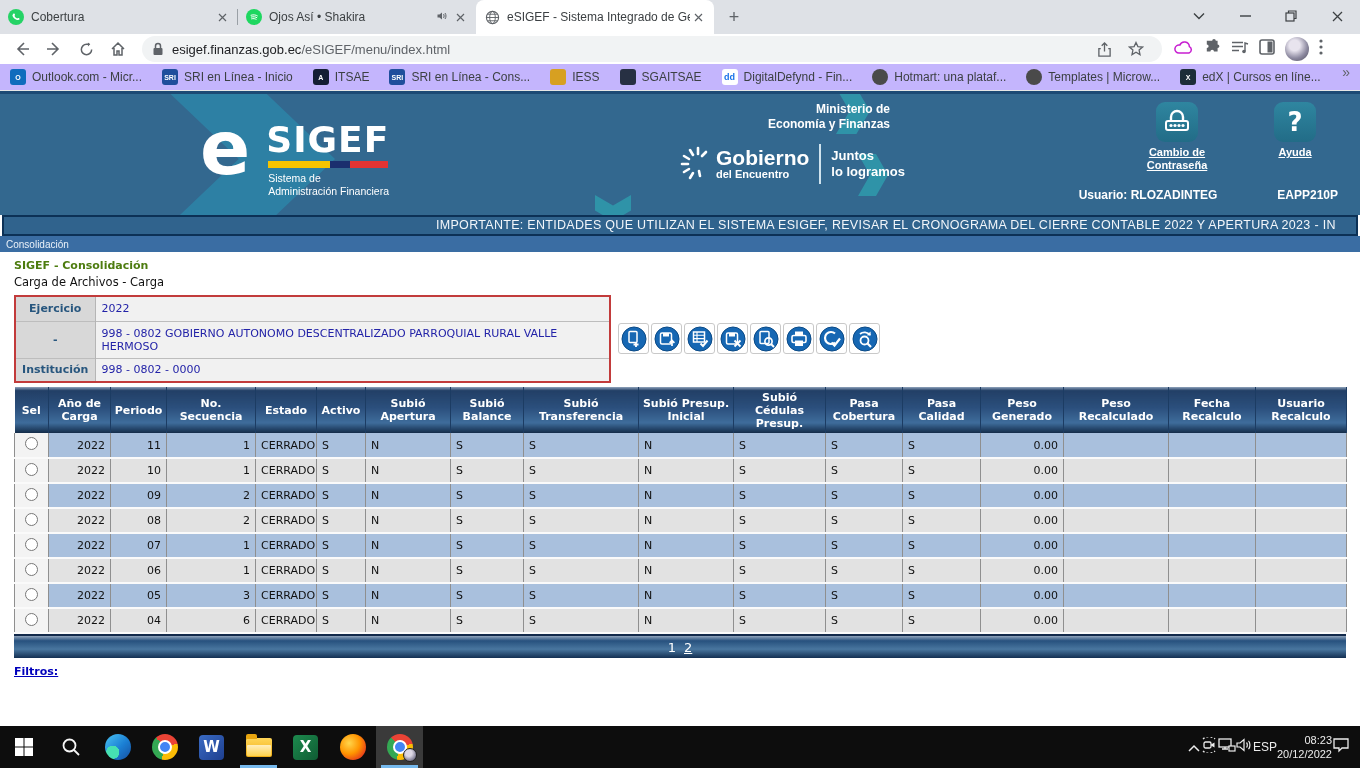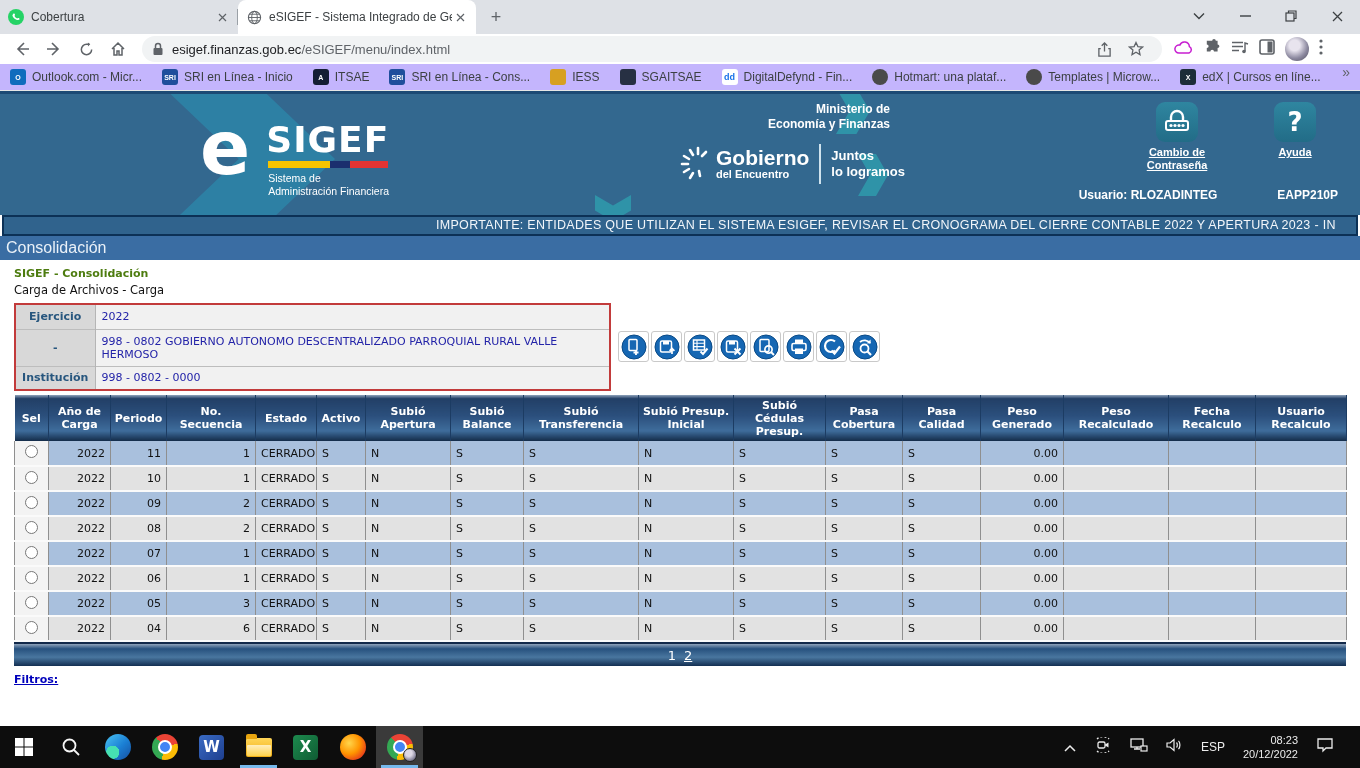--- a/index.html
+++ b/index.html
@@ -54,21 +54,21 @@
   .hdr-action{display:flex;flex-direction:column;align-items:center;width:86px;cursor:pointer}
   .hdr-ic{width:42px;height:40px;border-radius:9px;background:linear-gradient(180deg,#2f86a0,#226c87);display:flex;align-items:center;justify-content:center;margin-bottom:4px}
   .hdr-ic.round{border-radius:50%;width:44px;height:44px;background:linear-gradient(180deg,#2f86a0,#1f6781)}
   .hdr-label{font-size:11px;font-weight:bold;text-decoration:underline;text-align:center;line-height:13px}
   .hdr-qmark{font-size:26px;font-weight:bold;color:#fff;font-family:"DejaVu Sans",sans-serif}
   .hdr-userline{position:absolute;right:22px;top:94px;display:flex;gap:60px;font-size:12px;font-weight:bold}
 
   
   .banner{height:21px;margin:0 2px;background:#30638d;border:2px solid #0c3156;overflow:hidden;position:relative}
   .banner span{position:absolute;left:432px;top:1px;white-space:nowrap;color:#f2f6fa;font-size:12.5px;letter-spacing:.3px}
-  .menubar{height:24px;background:#3a6da3;color:#eaf1f8;font-size:16px;display:flex;align-items:center;padding-left:6px}
+  .menubar{height:16px;background:#3a6da3;color:#eaf1f8;font-size:10px;display:flex;align-items:center;padding-left:6px}
 
   
   .content{background:#fff;padding:7px 0 0 14px;font-family:"DejaVu Sans",sans-serif}
   .page-title{font-size:11px;font-weight:bold;color:#4d7c0f}
   .page-subtitle{font-size:11.5px;color:#111;margin-top:3px}
   .form-wrap{position:relative;margin-top:6px;height:92px}
   .redbox{width:597px;border:2px solid #c23b3b;background:#f1f1f1}
   .redbox table{border-collapse:collapse;width:100%}
   .redbox td{font-size:11px;vertical-align:middle}
   .redbox .lbl{width:79px;background:#d8d8d8;color:#27567e;font-weight:bold;text-align:center;border-right:1px solid #b5b5b5}
@@ -101,21 +101,21 @@
   .ic-word{background:linear-gradient(135deg,#3a6bc4,#1e3f8f)}
   .ic-excel{background:linear-gradient(135deg,#1d8a4e,#0f5c33)}
   .ic-chrome{width:26px;height:26px;border-radius:50%;background:conic-gradient(from -45deg,#ea4335 0 33.3%,#fbbc05 0 66.6%,#34a853 0 100%);position:relative}
   .ic-chrome::after{content:"";position:absolute;inset:6px;border-radius:50%;background:#4285f4;border:2px solid #fff}
   .ic-edge{width:26px;height:26px;border-radius:50%;background:radial-gradient(circle at 30% 70%,#46e0b2 0 25%,transparent 26%),linear-gradient(135deg,#49c3f2 0%,#1b7fd4 55%,#174f9e 100%)}
   .ic-firefox{width:26px;height:26px;border-radius:50%;background:radial-gradient(circle at 35% 35%,#ffd54b 0%,#ff9500 45%,#e83e1a 78%,#b5121b 100%)}
   .ic-folder{width:26px;height:19px;background:linear-gradient(#ffd658,#f0ad16);border-radius:2px;position:relative}
   .ic-folder::before{content:"";position:absolute;top:-4px;left:0;width:11px;height:5px;background:#e8a50f;border-radius:2px 2px 0 0}
   .ic-folder::after{content:"";position:absolute;left:1px;right:1px;bottom:1px;height:11px;background:linear-gradient(#ffeebe,#ffd34d);border-radius:1px}
   .mini-avatar{position:absolute;right:6px;bottom:6px;width:14px;height:14px;border-radius:50%;background:radial-gradient(circle at 40% 35%,#ddd8e4 0 30%,#8d8aa0 65%,#4a4756 100%);border:1px solid #222}
-  .tray{margin-left:auto;display:flex;align-items:center;gap:18px;padding-right:26px;color:#ececec}
+  .tray{margin-left:auto;display:flex;align-items:center;gap:0;padding-right:10px;color:#ececec}
   .tray-lang{font-size:12px}
   .tray-clock{font-size:11px;line-height:14px;text-align:right}
 </style>
 </head>
 <body>
 
 <div class="screen">
 
   <div class="tabstrip">
     <div class="tab">
@@ -124,20 +124,39 @@
             <path d="M2.5 1.5 C4 1 4.5 3 3.5 3.8 C4 5.2 5 6 6.3 6.5 C7.2 5.5 9 6.2 8.5 7.6 C7 9 2 7 1.4 3.2 Z" fill="#fff"></path>
           </svg>
       </span>
       <span class="tab-title">Cobertura</span>
       <span class="tab-close">
         <svg width="9" height="9" viewBox="0 0 9 9">
             <path d="M1 1 L8 8 M8 1 L1 8" stroke="#5f6368" stroke-width="1.2"></path>
           </svg>
       </span>
       <span class="divider"></span>
+    </div>
+    <div class="tab">
+      <span class="fav16" style="background:#1ed760">
+        <svg width="10" height="10" viewBox="0 0 10 10">
+            <path d="M2 3.2 C5 2.4 7 3 8.3 3.8 M2.3 5 C4.8 4.4 6.6 4.9 7.8 5.6 M2.6 6.8 C4.6 6.3 6 6.7 7.1 7.3" stroke="#fff" stroke-width="1" fill="none" stroke-linecap="round"></path>
+          </svg>
+      </span>
+      <span class="tab-title">Ojos Así • Shakira</span>
+      <span style="margin-right:4px">
+        <svg width="12" height="12" viewBox="0 0 12 12">
+            <path d="M1.5 4.5 H3.5 L6 2.5 V9.5 L3.5 7.5 H1.5 Z" fill="#5f6368"></path>
+            <path d="M7.5 4 C8.3 5 8.3 7 7.5 8 M9 3 C10.3 4.5 10.3 7.5 9 9" stroke="#5f6368" stroke-width="1" fill="none"></path>
+          </svg>
+      </span>
+      <span class="tab-close">
+        <svg width="9" height="9" viewBox="0 0 9 9">
+            <path d="M1 1 L8 8 M8 1 L1 8" stroke="#5f6368" stroke-width="1.2"></path>
+          </svg>
+      </span>
     </div>
     <div class="tab active">
       <span class="fav16">
         <svg width="15" height="15" viewBox="0 0 16 16">
             <circle cx="8" cy="8" r="6.5" fill="none" stroke="#5f6368" stroke-width="1.2"></circle>
             <ellipse cx="8" cy="8" rx="3" ry="6.5" fill="none" stroke="#5f6368" stroke-width="1"></ellipse>
             <path d="M1.6 8 H14.4 M2.6 4.5 H13.4 M2.6 11.5 H13.4" stroke="#5f6368" stroke-width="1"></path>
           </svg>
       </span>
       <span class="tab-title">eSIGEF - Sistema Integrado de Ge</span>

